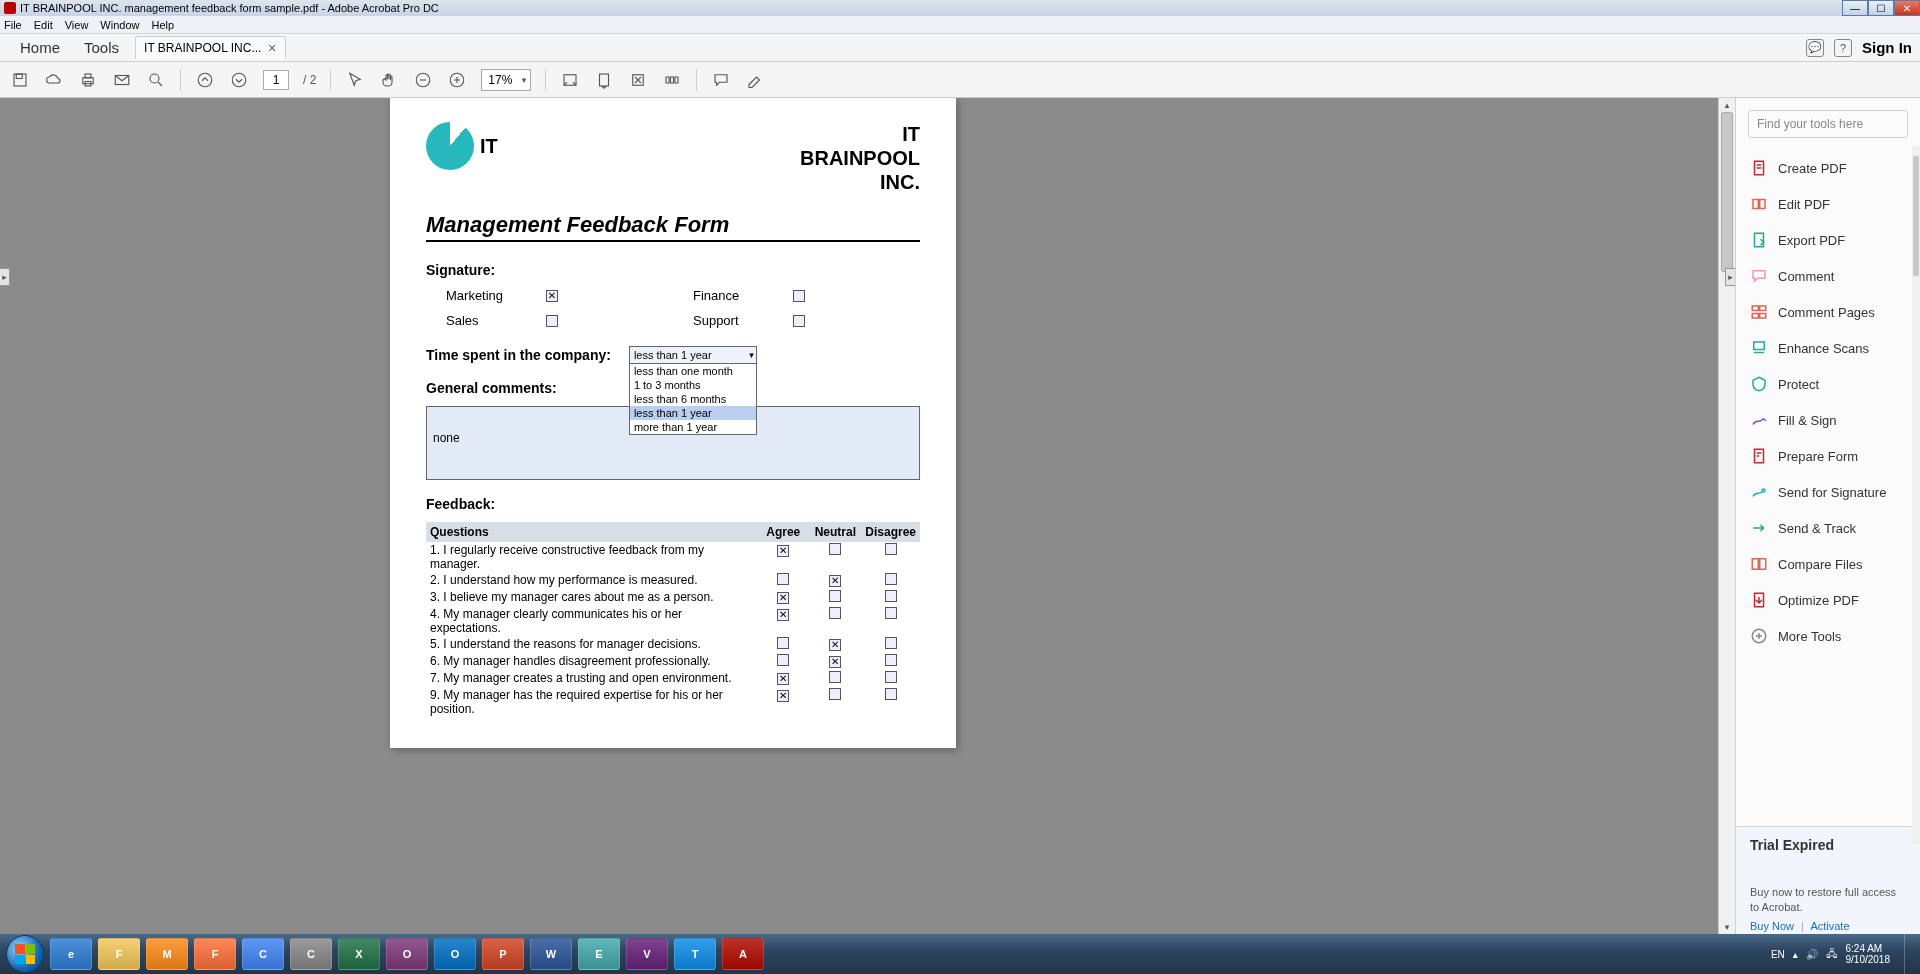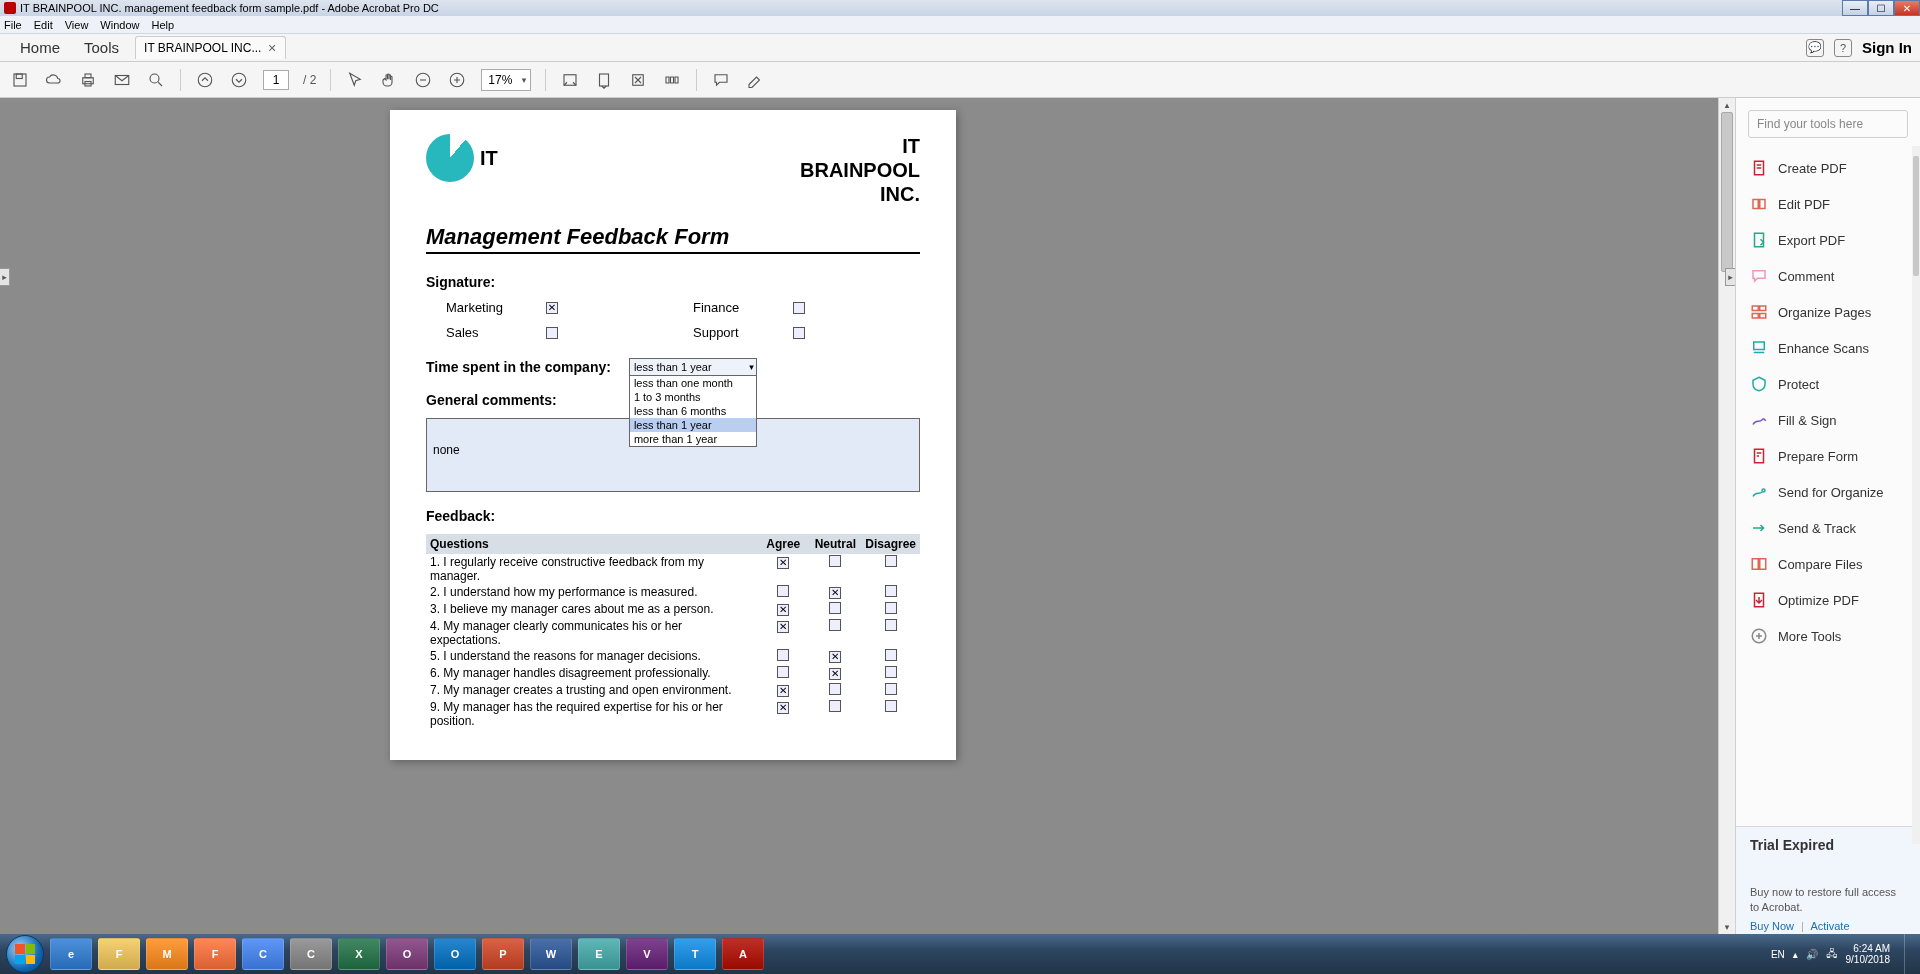--- a/index.html
+++ b/index.html
@@ -35,21 +35,21 @@
 .toolbar .zoomsel { height: 22px; border: 1px solid #aaa; font-size: 12px; padding: 0 18px 0 6px; background: #fff; position: relative; display: flex; align-items: center; }
 .toolbar .zoomsel:after { content: "▾"; position: absolute; right: 4px; font-size: 9px; color: #555; }
 
 
 .mainarea { position: absolute; top: 98px; left: 0; right: 0; bottom: 40px; display: flex; }
 .docview { flex: 1; background: #8b8b8b; position: relative; overflow: hidden; }
 .leftflyout { position: absolute; left: 0; top: 170px; width: 10px; height: 18px; background: #e4e4e4; border: 1px solid #999; border-left: none; display:flex;align-items:center;justify-content:center;font-size:9px;color:#555; }
 .scrollcol { position: absolute; right: 0; top: 0; bottom: 0; width: 17px; background: #f0f0f0; border-left: 1px solid #ccc; }
 .scrollcol .thumb { position: absolute; left: 2px; right: 2px; top: 14px; height: 160px; background: #c8c8c8; border: 1px solid #aaa; border-radius: 2px; }
 .scrollcol .arr { position:absolute; left:0; right:0; height:14px; display:flex;align-items:center;justify-content:center;font-size:9px;color:#555;background:#f0f0f0; }
-.docpage { position: absolute; left: 390px; top: 12px; width: 566px; background: #fff; min-height: 650px; box-shadow: 2px 2px 8px rgba(0,0,0,.3); padding: 24px 36px; }
+.docpage { position: absolute; left: 390px; top: 0; width: 566px; background: #fff; min-height: 650px; box-shadow: 2px 2px 8px rgba(0,0,0,.3); padding: 24px 36px; }
 
 
 .toolspane { width: 185px; background: #fbfbfb; border-left: 1px solid #d0d0d0; display: flex; flex-direction: column; position: relative; }
 .toolspane .search { margin: 12px; height: 28px; border: 1px solid #d0d0d0; border-radius: 3px; font-size: 12px; padding: 0 8px; color: #888; display: flex; align-items: center; text-align: right; }
 .toolspane .toollist { flex: 1; overflow: hidden; }
 .toolspane .tool { display: flex; align-items: center; gap: 10px; padding: 9px 14px; font-size: 13px; color: #333; cursor: default; }
 .toolspane .tool .ticon { width: 18px; height: 18px; display:flex;align-items:center;justify-content:center; }
 .toolspane .tool .ticon svg { width: 18px; height: 18px; }
 .toolspane .trialbox { border-top: 1px solid #d8d8d8; padding: 10px 14px 2px; background: #f0f6fb; }
 .toolspane .trialbox .ttl { font-weight: 600; font-size: 14px; color: #333; margin-bottom: 4px; }
@@ -89,21 +89,21 @@
 
 .taskbar { position: absolute; bottom: 0; left: 0; right: 0; height: 40px; background: linear-gradient(#4a6a8a, #2d4560 40%, #223548); display: flex; align-items: center; padding: 0 6px; gap: 6px; }
 .taskbar .startbtn { width: 38px; height: 38px; border-radius: 50%; background: radial-gradient(circle at 35% 35%, #9fd2f5, #1168b5 60%, #063a68); border: 1px solid #063a68; display:flex; align-items:center; justify-content:center; }
 .taskbar .startbtn .winlogo { width:20px; height:20px; display:grid; grid-template-columns:1fr 1fr; grid-template-rows:1fr 1fr; gap:1px; }
 .taskbar .startbtn .winlogo div:nth-child(1){background:#f35325;}
 .taskbar .startbtn .winlogo div:nth-child(2){background:#81bc06;}
 .taskbar .startbtn .winlogo div:nth-child(3){background:#05a6f0;}
 .taskbar .startbtn .winlogo div:nth-child(4){background:#ffba08;}
 .taskbar .tb { width: 42px; height: 32px; border: 1px solid rgba(255,255,255,.15); border-radius: 3px; display: flex; align-items: center; justify-content: center; color: #fff; font-size: 11px; font-weight: 700; }
 .taskbar .tray { margin-left: auto; display: flex; align-items: center; gap: 8px; color: #fff; font-size: 10px; }
-.taskbar .clock { text-align: right; line-height: 1.1; }
+.taskbar .clock { line-height: 1.1; }
 .taskbar .showdt { width: 10px; height: 40px; border-left: 1px solid rgba(255,255,255,.25); margin-left: 6px; }
 </style>
 </head>
 <body>
 
 <div class="titlebar">
   <div class="icon"></div>
   <span>IT BRAINPOOL INC. management feedback form sample.pdf - Adobe Acrobat Pro DC</span>
   <div class="wincontrols">
     <div>—</div>
@@ -404,21 +404,21 @@
         </div>
         <div class="tool">
           <span class="ticon" style="color:#d65">
             <svg viewBox="0 0 24 24" fill="none" stroke="currentColor" stroke-width="2">
               <rect x="3" y="4" width="8" height="6"></rect>
               <rect x="13" y="4" width="8" height="6"></rect>
               <rect x="3" y="14" width="8" height="6"></rect>
               <rect x="13" y="14" width="8" height="6"></rect>
             </svg>
           </span>
-          <span>Organize Pages</span>
+          <span>Comment Pages</span>
         </div>
         <div class="tool">
           <span class="ticon" style="color:#2aa">
             <svg viewBox="0 0 24 24" fill="none" stroke="currentColor" stroke-width="2">
               <rect x="5" y="4" width="14" height="10"></rect>
               <path d="M5 18h14"></path>
             </svg>
           </span>
           <span>Enhance Scans</span>
         </div>
@@ -448,21 +448,21 @@
           </span>
           <span>Prepare Form</span>
         </div>
         <div class="tool">
           <span class="ticon" style="color:#2aa">
             <svg viewBox="0 0 24 24" fill="none" stroke="currentColor" stroke-width="2">
               <path d="M4 18c4-8 8-2 12-6"></path>
               <circle cx="18" cy="10" r="2"></circle>
             </svg>
           </span>
-          <span>Send for Organize</span>
+          <span>Send for Signature</span>
         </div>
         <div class="tool">
           <span class="ticon" style="color:#2a8">
             <svg viewBox="0 0 24 24" fill="none" stroke="currentColor" stroke-width="2">
               <path d="M4 12h14M14 8l4 4-4 4"></path>
             </svg>
           </span>
           <span>Send &amp; Track</span>
         </div>
         <div class="tool">

